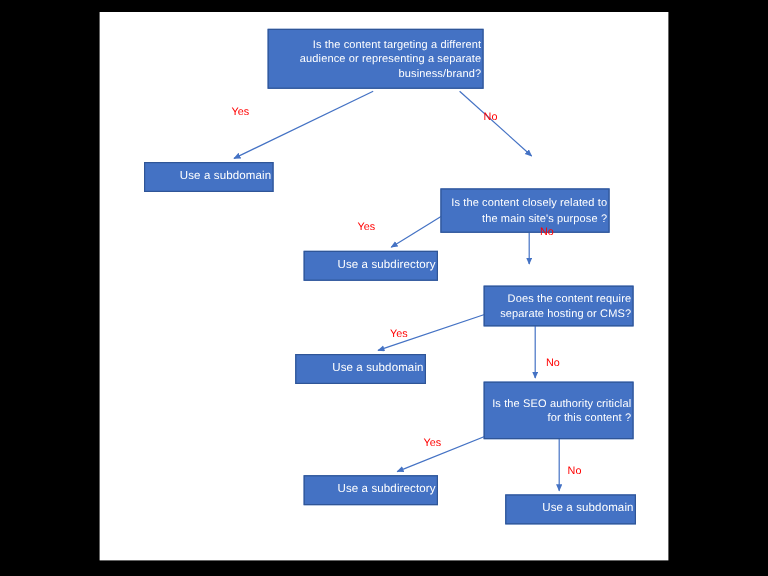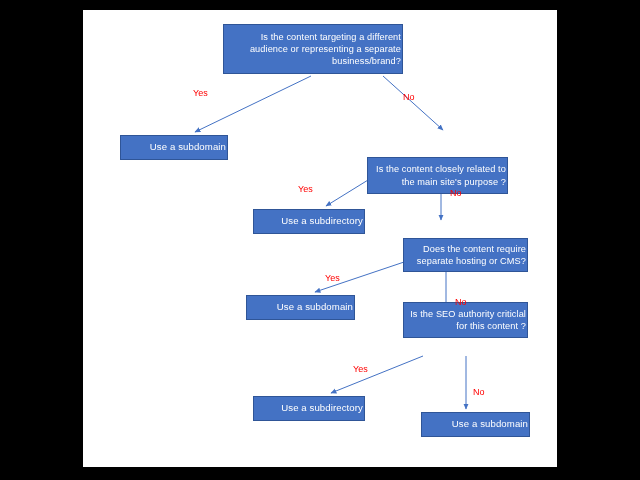--- a/index.html
+++ b/index.html
@@ -103,21 +103,21 @@
     </div>
 
     <div class="node decision" style="left:320px; top:228px; width:125px; height:34px;">
       <span>Does the content require separate hosting or CMS?</span>
     </div>
 
     <div class="node terminal" style="left:163px; top:285px; width:109px; height:25px;">
       <span>Use a subdomain</span>
     </div>
 
-    <div class="node decision" style="left:320px; top:292px; width:125px; height:36px;">
+    <div class="node decision" style="left:320px; top:308px; width:125px; height:48px;">
       <span>Is the SEO authority criticlal for this content ?</span>
     </div>
 
     <div class="node terminal" style="left:170px; top:386px; width:112px; height:25px;">
       <span>Use a subdirectory</span>
     </div>
 
     <div class="node terminal" style="left:338px; top:402px; width:109px; height:25px;">
       <span>Use a subdomain</span>
     </div>

